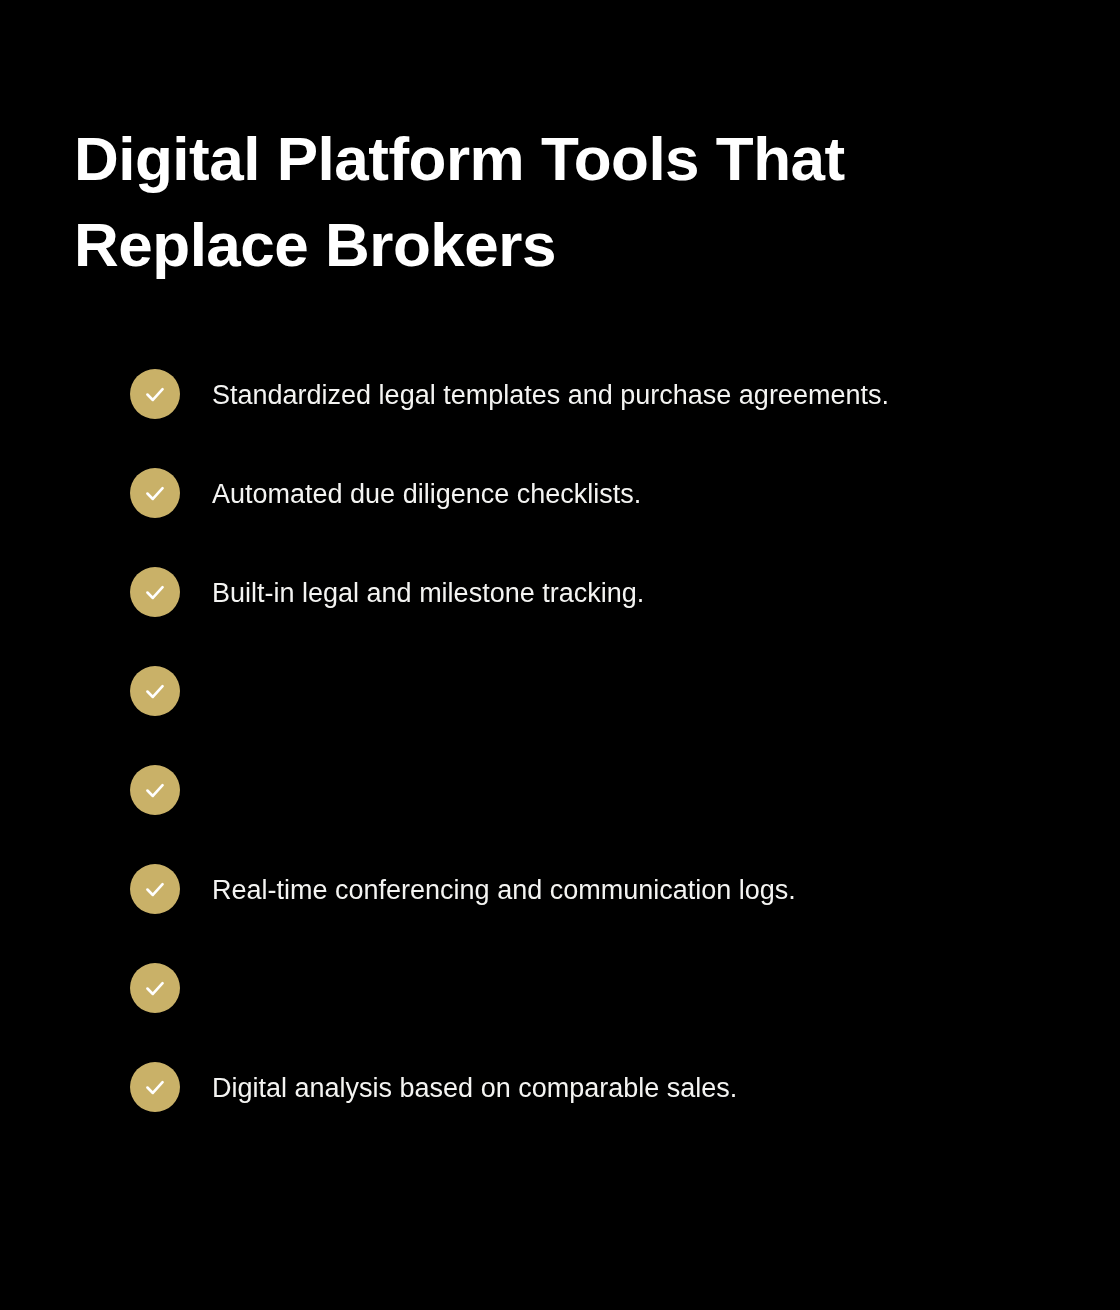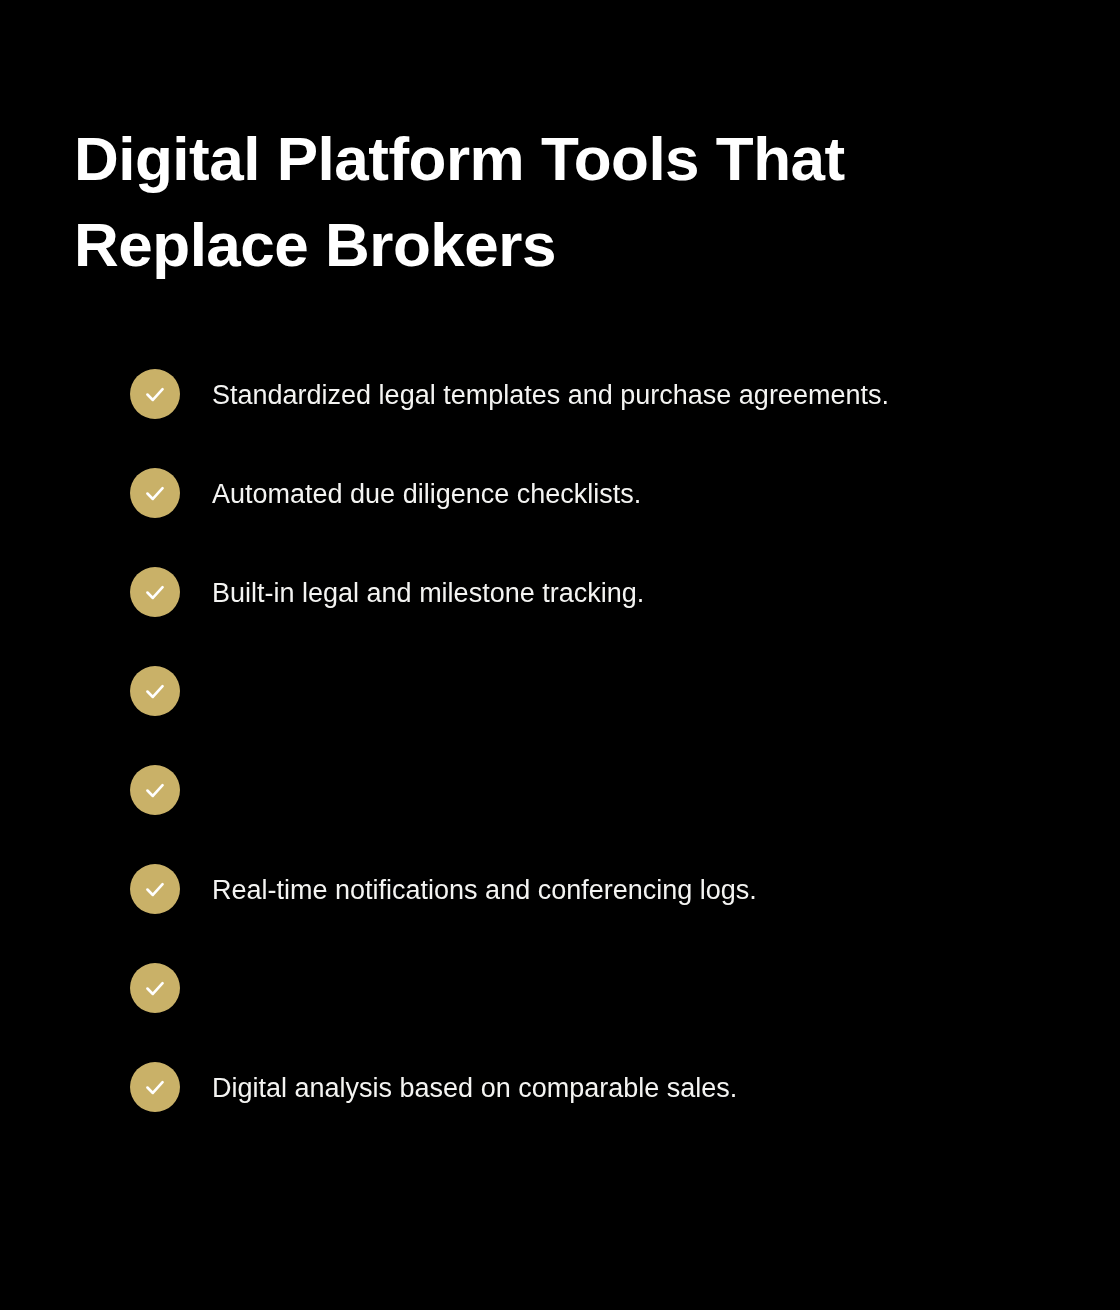--- a/index.html
+++ b/index.html
@@ -133,21 +133,21 @@
             <path d="M5 12.5 L10 17.5 L19 7.5" stroke="#ffffff" stroke-width="2.4" stroke-linecap="round" stroke-linejoin="round"></path>
           </svg>
         </span>
       </li>
       <li class="check-item">
         <span class="check-badge">
           <svg viewBox="0 0 24 24" fill="none">
             <path d="M5 12.5 L10 17.5 L19 7.5" stroke="#ffffff" stroke-width="2.4" stroke-linecap="round" stroke-linejoin="round"></path>
           </svg>
         </span>
-        <span class="check-text">Real-time notifications and conferencing logs.</span>
+        <span class="check-text">Real-time conferencing and communication logs.</span>
       </li>
       <li class="check-item">
         <span class="check-badge">
           <svg viewBox="0 0 24 24" fill="none">
             <path d="M5 12.5 L10 17.5 L19 7.5" stroke="#ffffff" stroke-width="2.4" stroke-linecap="round" stroke-linejoin="round"></path>
           </svg>
         </span>
       </li>
       <li class="check-item">
         <span class="check-badge">

